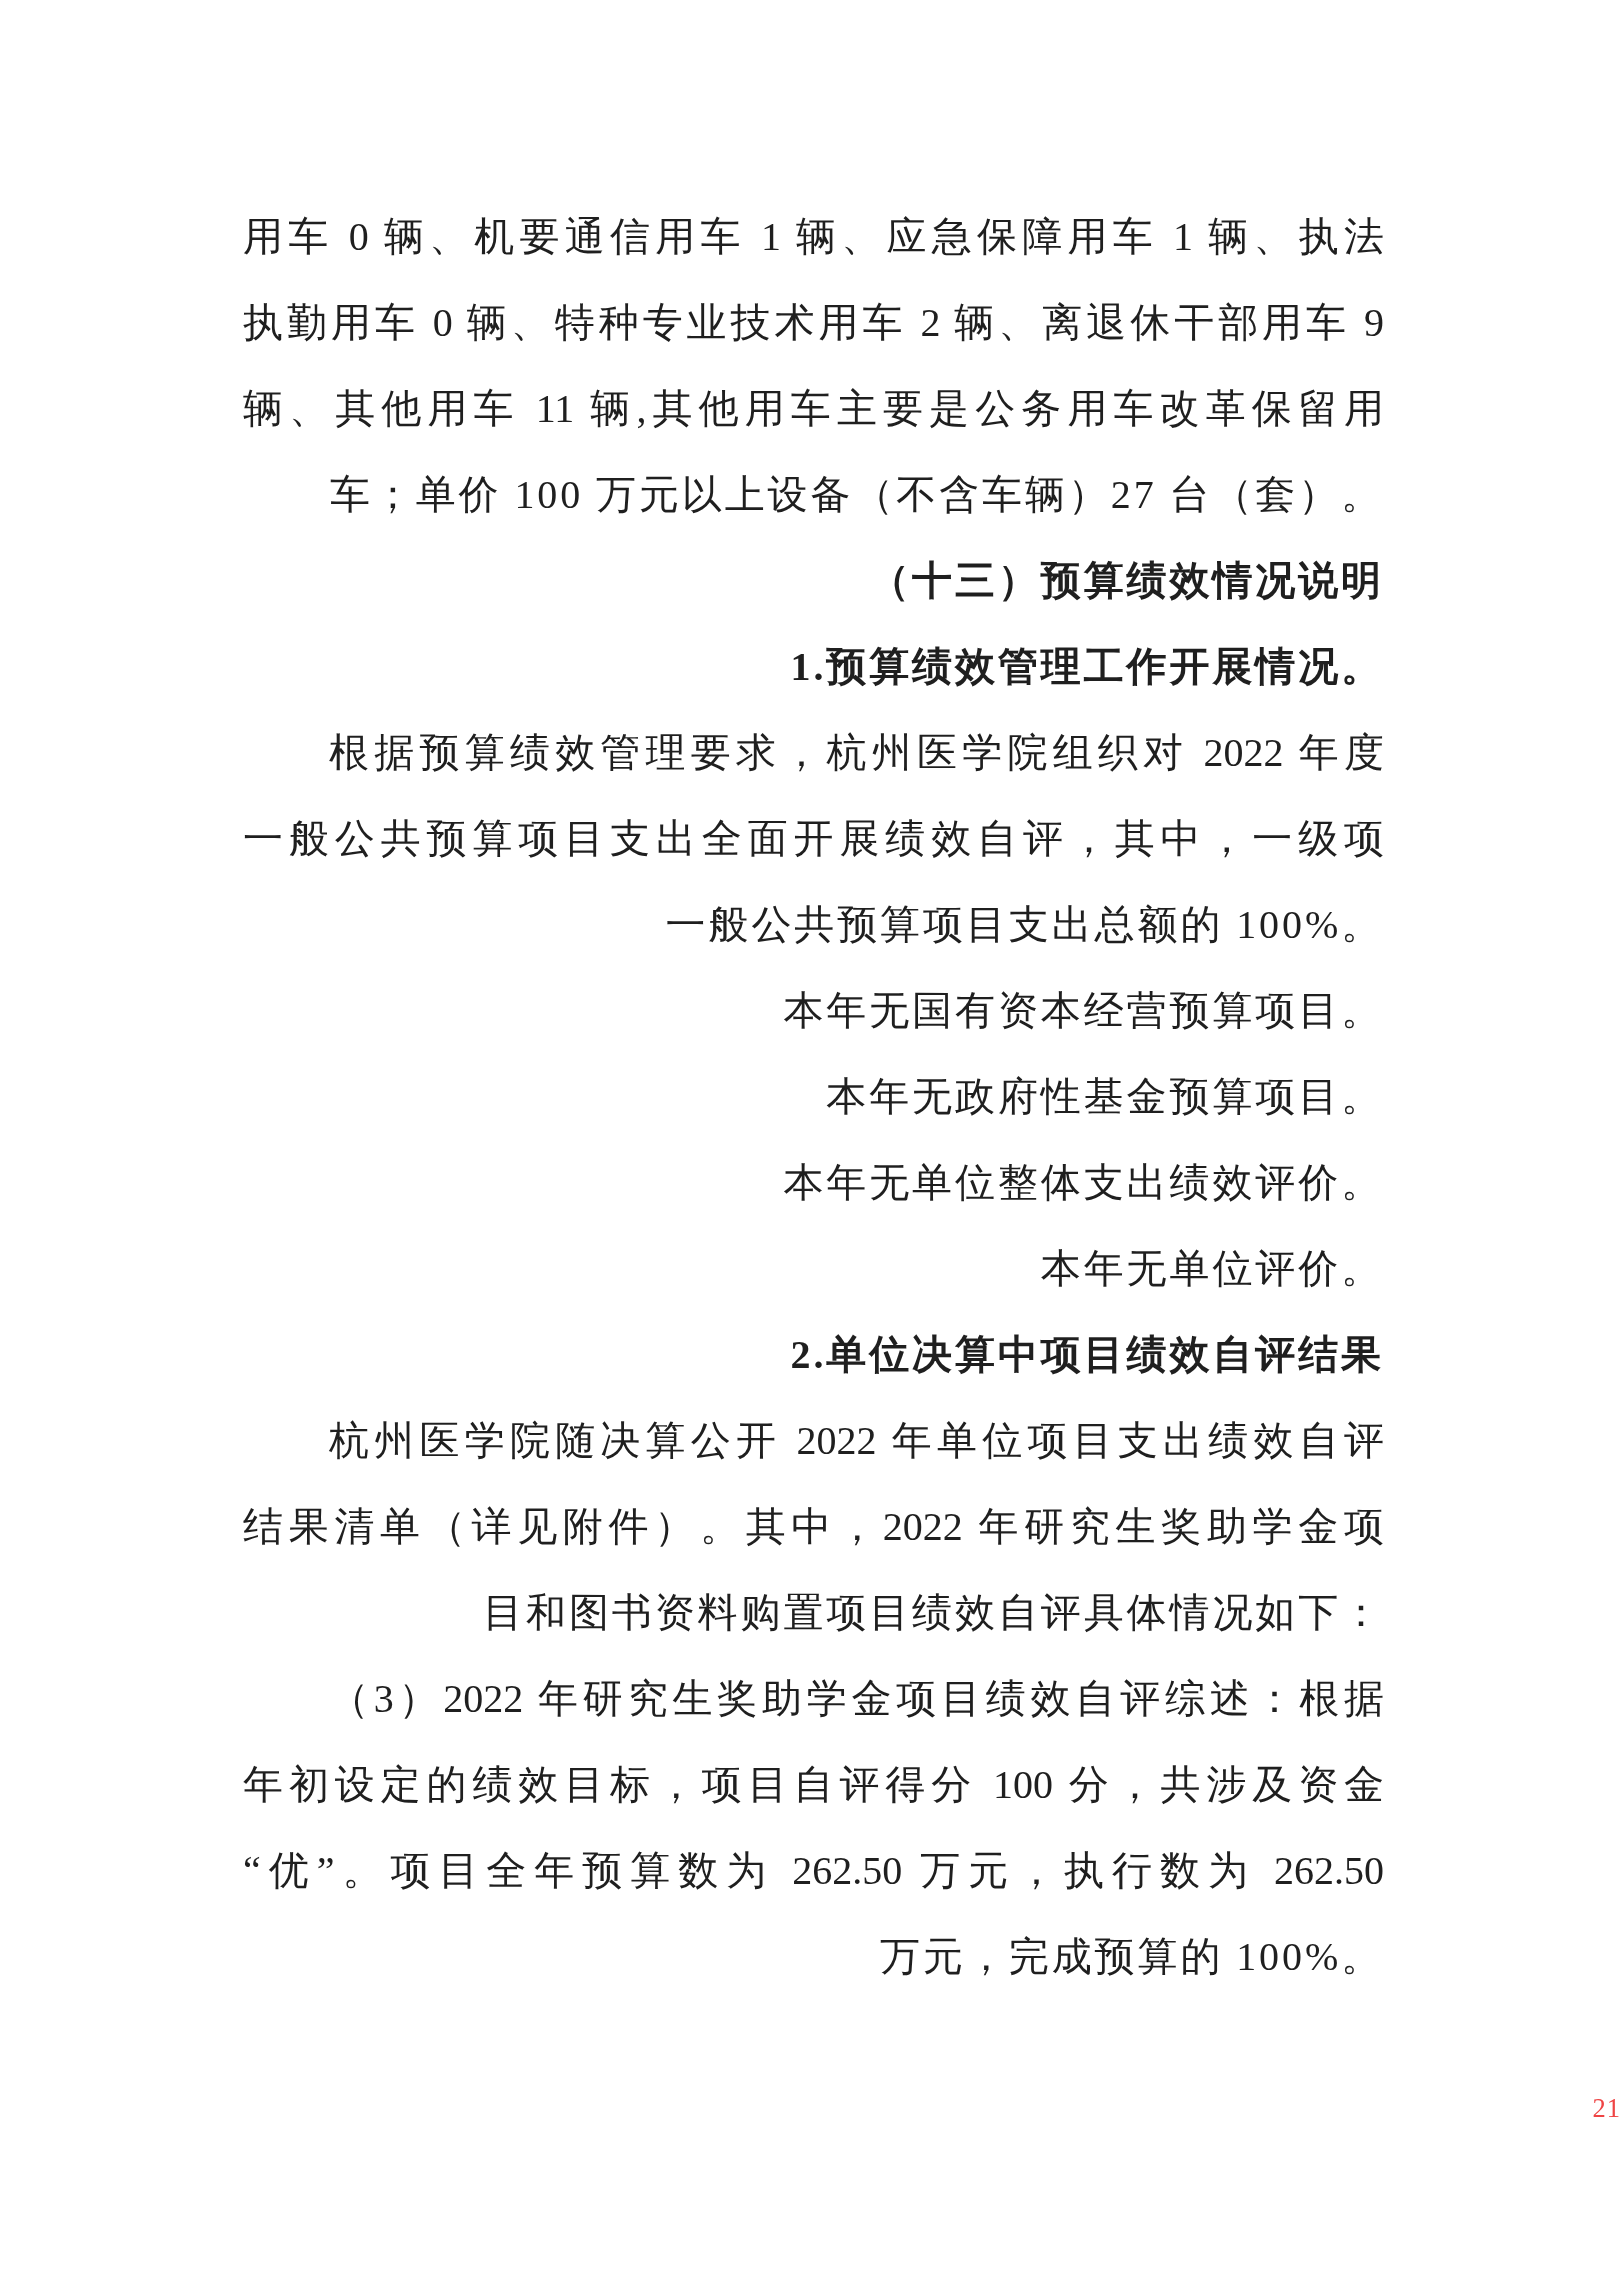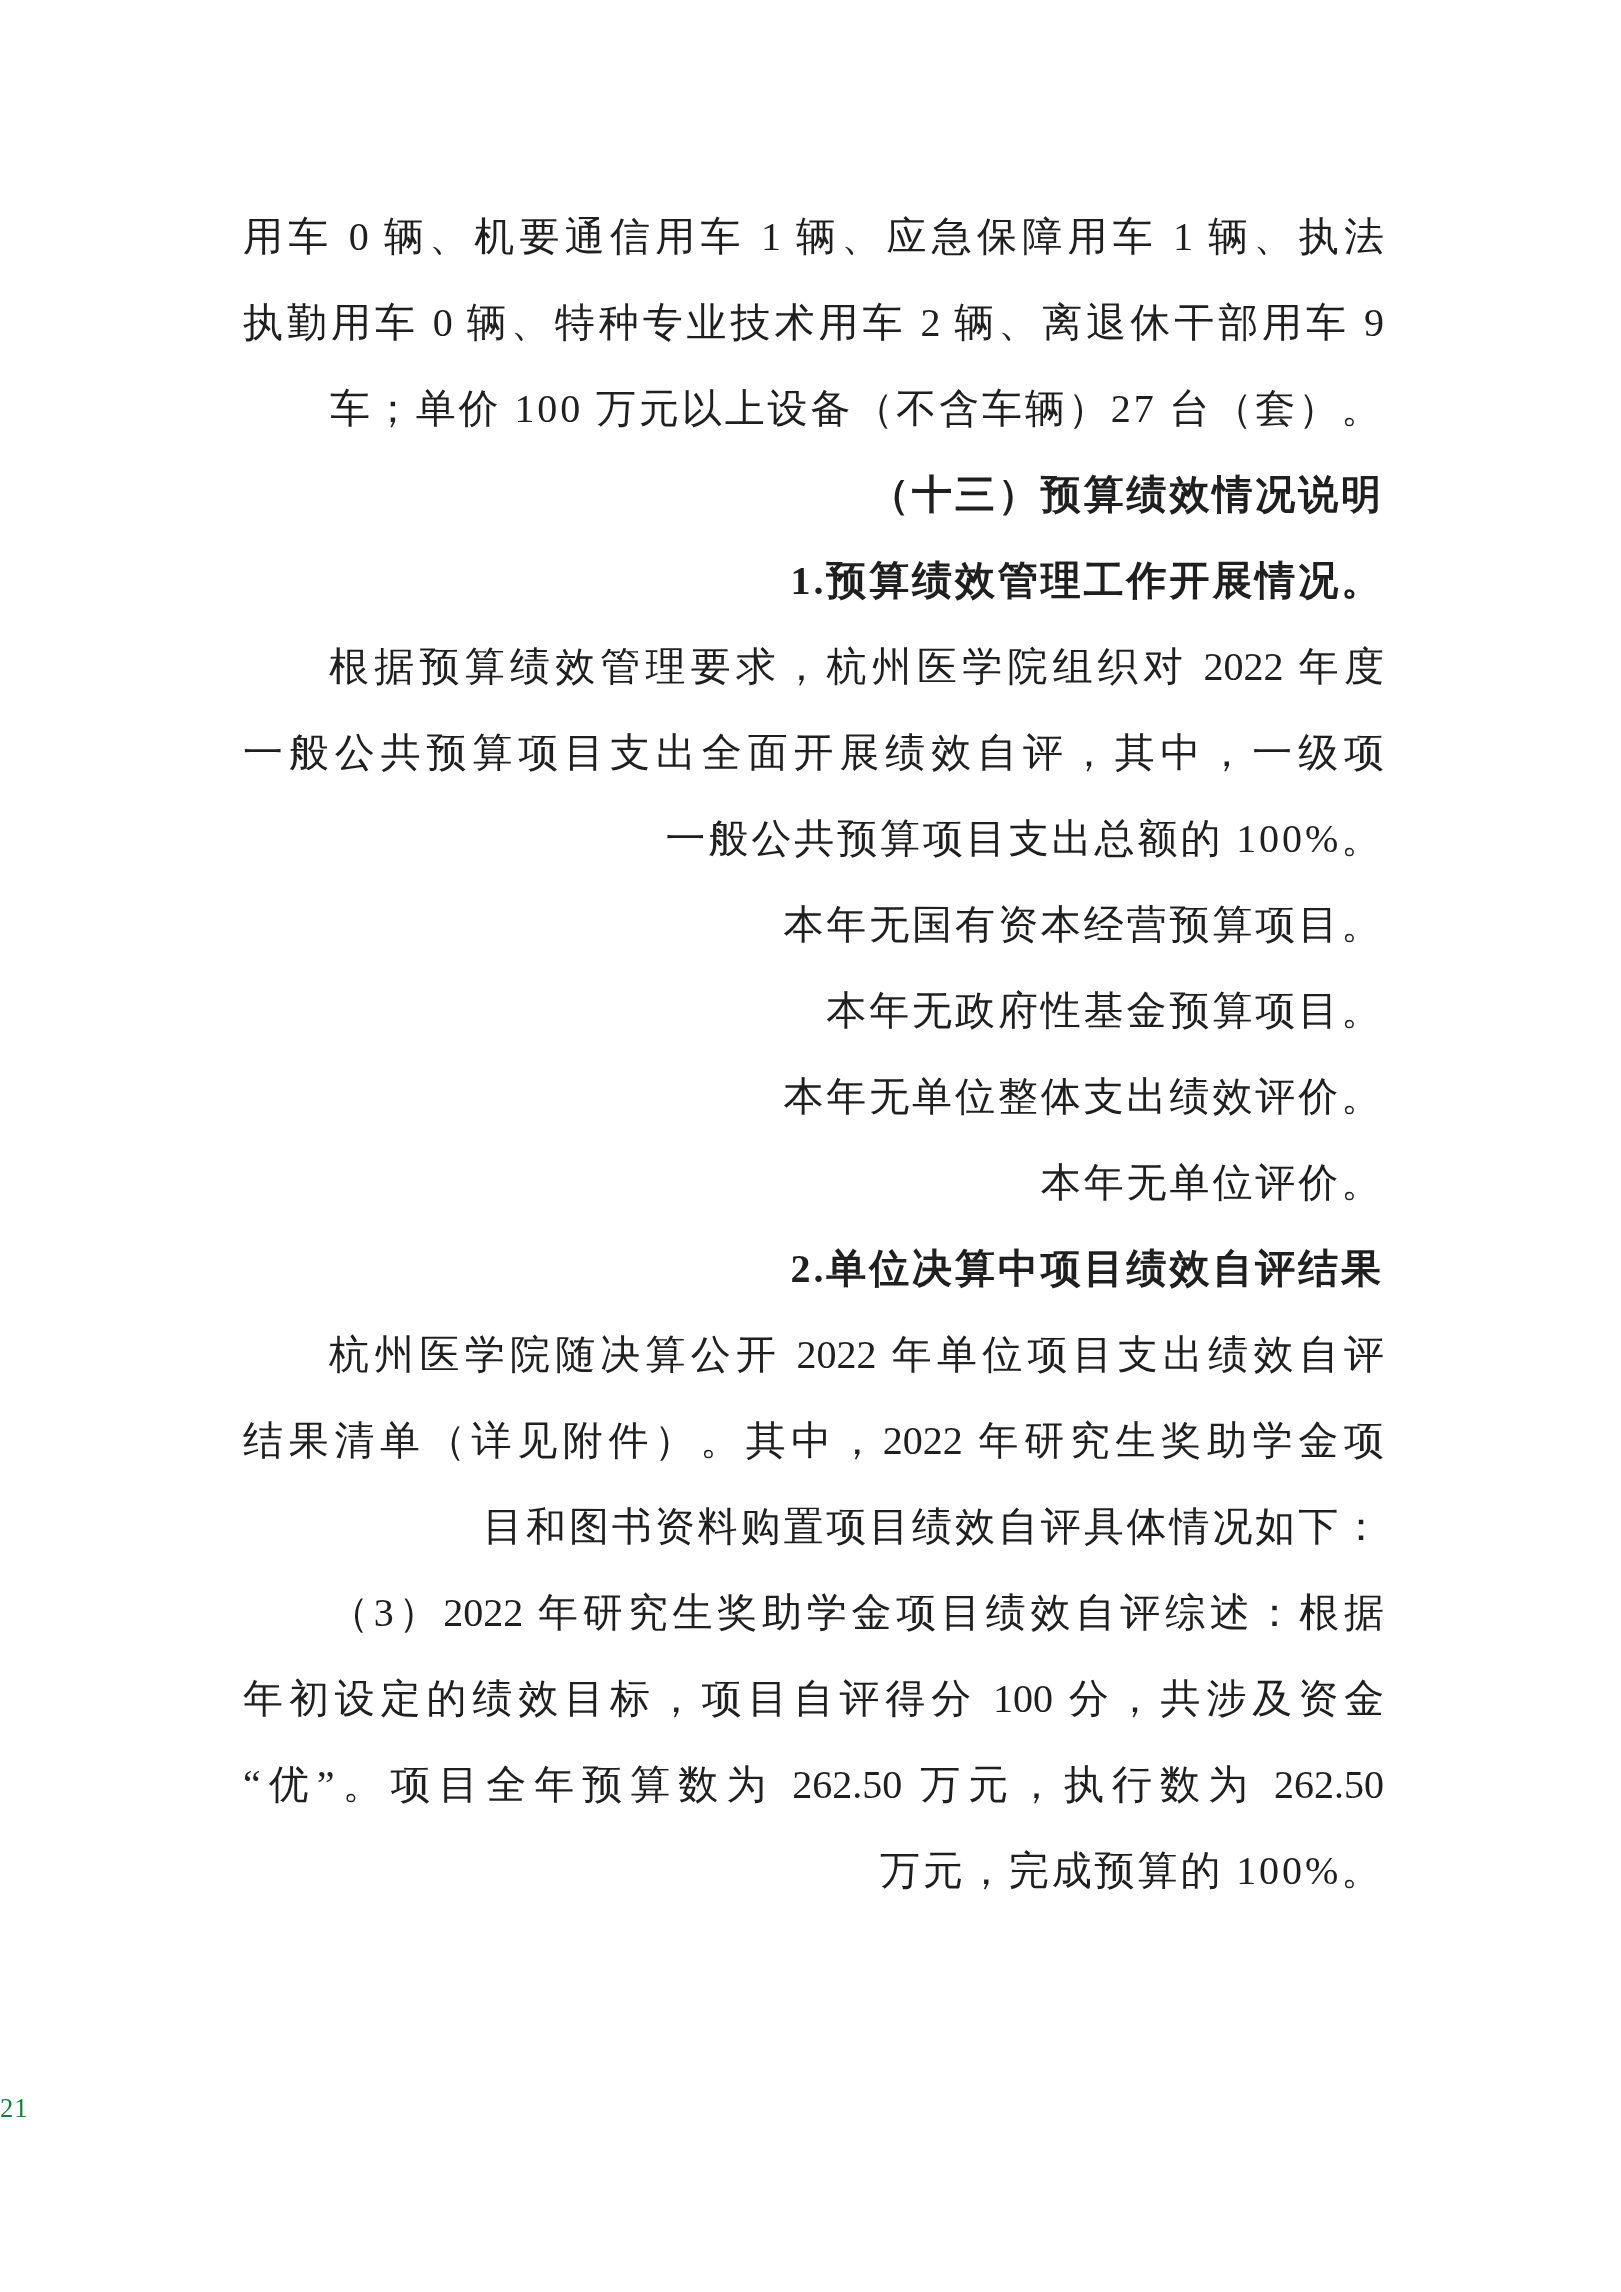--- a/index.html
+++ b/index.html
@@ -47,33 +47,34 @@
     text-indent: 86px;
     padding-left: 0;
   }
   .page-number {
     position: absolute;
     left: 0;
     top: 2088px;
     width: 100%;
     height: 41px;
     line-height: 41px;
-    text-align: left;
+    text-align: right;
     font-size: 26.5px;
     letter-spacing: 1px;
-    color: #15803d;
+    color: #ef4444;
   }
 </style>
 </head>
 <body>
 
 <div class="page">
   <div class="text-block" id="text-block">
       <div class="line justify">用车 0 辆、机要通信用车 1 辆、应急保障用车 1 辆、执法</div>
       <div class="line justify">执勤用车 0 辆、特种专业技术用车 2 辆、离退休干部用车 9</div>
+      <div class="line justify">辆、其他用车 11 辆,其他用车主要是公务用车改革保留用</div>
       <div class="line">车；单价 100 万元以上设备（不含车辆）27 台（套）。</div>
       <div class="line bold indent">（十三）预算绩效情况说明</div>
       <div class="line bold indent">1.预算绩效管理工作开展情况。</div>
       <div class="line indent justify">根据预算绩效管理要求，杭州医学院组织对 2022 年度</div>
       <div class="line justify">一般公共预算项目支出全面开展绩效自评，其中，一级项</div>
       <div class="line">一般公共预算项目支出总额的 100%。</div>
       <div class="line indent">本年无国有资本经营预算项目。</div>
       <div class="line indent">本年无政府性基金预算项目。</div>
       <div class="line indent">本年无单位整体支出绩效评价。</div>
       <div class="line indent">本年无单位评价。</div>

